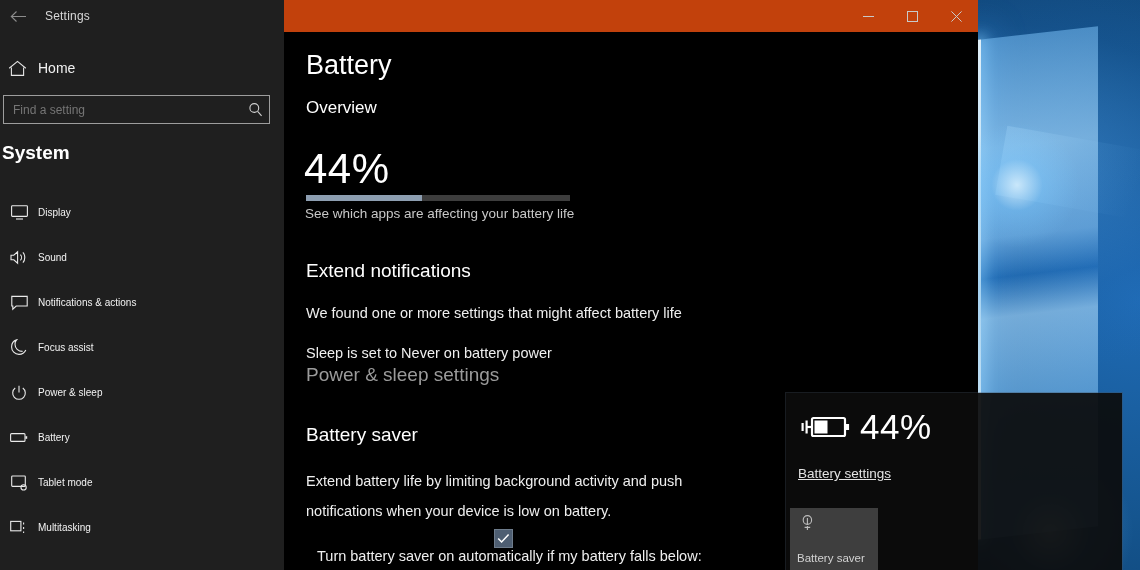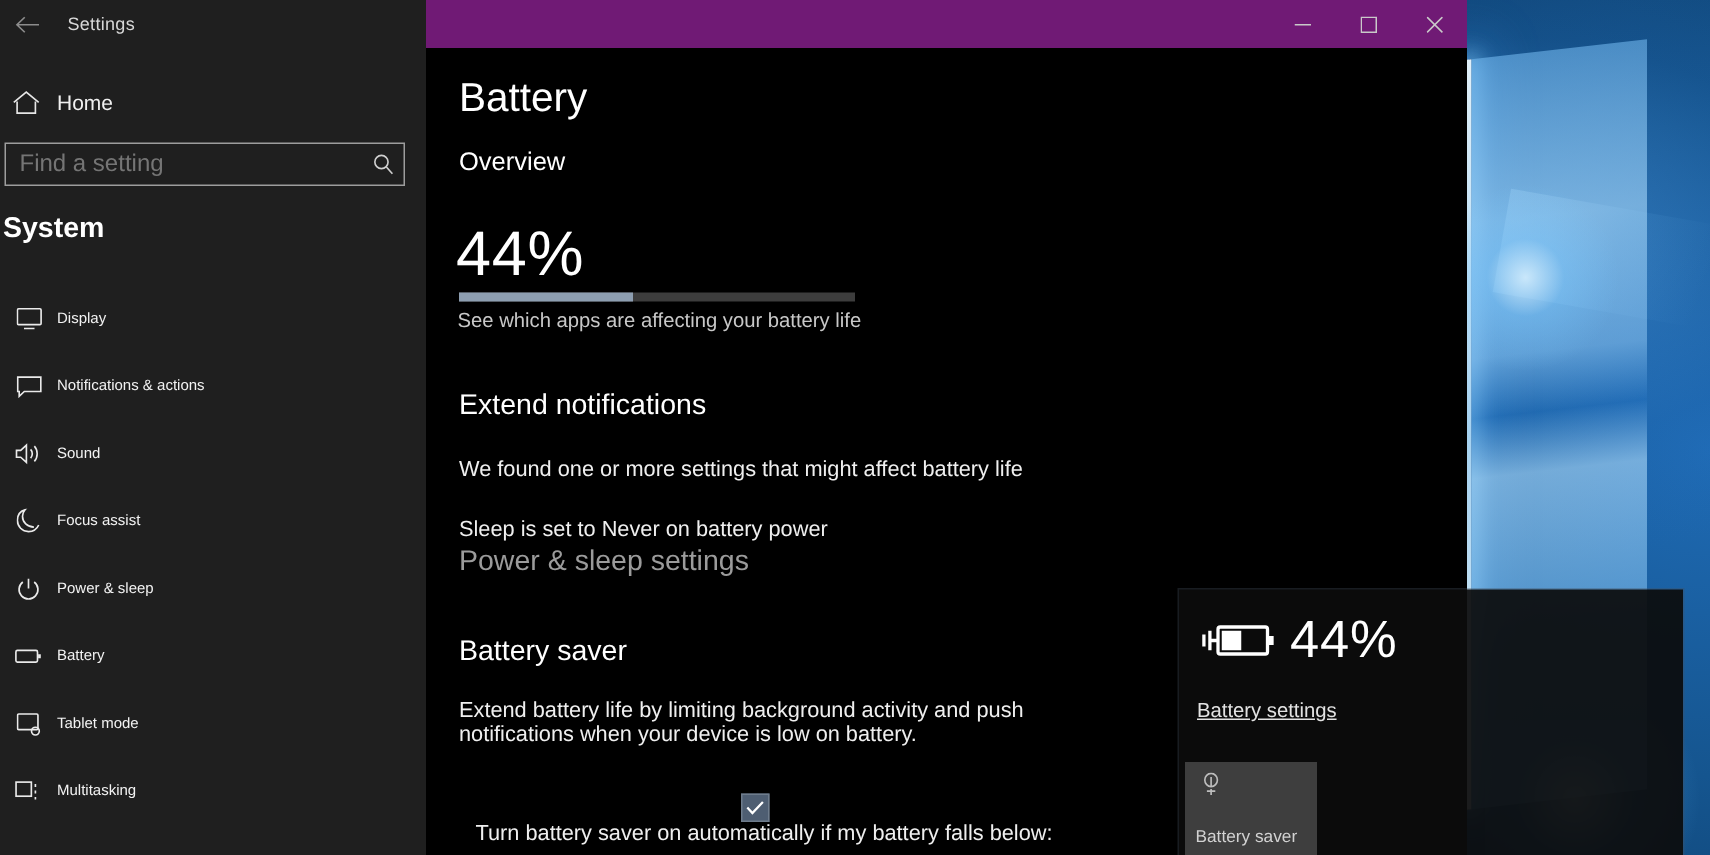--- a/index.html
+++ b/index.html
@@ -55,21 +55,21 @@
   .hero-ray {
     position:absolute; left:1000px; top:140px; width:170px; height:70px;
     background:linear-gradient(100deg, rgba(190,230,255,0.30) 0%, rgba(120,195,250,0.10) 45%, rgba(0,0,0,0) 80%);
     transform:rotate(10deg);
     pointer-events:none;
   }
 
   
   .settings-window {
     position:absolute; left:0; top:0; width:978px; height:570px;
-    background:#701a75;
+    background:#c2410c;
   }
 
   
   .titlebar {
     position:absolute; left:0; top:0; width:978px; height:32px;
     background:transparent;
   }
   .tb-sidebar-bg {
     position:absolute; left:0; top:0; width:284px; height:32px;
     background:#1f1f1f;
@@ -105,21 +105,21 @@
   .nav-home .ic { width:24px; display:flex; align-items:center; justify-content:flex-start; color:#e6e6e6; }
   .nav-home .lbl { font-size:14px; color:#f0f0f0; margin-left:6px; }
 
   .searchbox {
     position:absolute; left:3px; top:63px; width:267px; height:29px;
     border:1px solid #9d9d9d; background:#1f1f1f;
     display:flex; align-items:center;
   }
   .searchbox .ph {
     flex:1; padding-left:9px;
-    font-size:16px; color:#cfcfcf;
+    font-size:12px; color:#cfcfcf;
     background:transparent; border:0; outline:none;
     font-family:"Liberation Sans", sans-serif;
   }
   .searchbox .mag { width:28px; display:flex; align-items:center; justify-content:center; color:#cfcfcf; }
 
   .group-title {
     position:absolute; left:0; top:110px; width:284px;
     font-size:19px; font-weight:bold; color:#ffffff;
     padding-left:2px;
   }
@@ -179,21 +179,21 @@
     position:absolute; left:22px; top:332px;
     font-size:19px; color:#9b9b9b;
   }
 
   .sec-saver {
     position:absolute; left:22px; top:392px;
     font-size:19px; color:#ffffff;
   }
   .saver-desc {
     position:absolute; left:22px; top:434px; width:400px;
-    font-size:14.5px; line-height:16px; color:#efefef;
+    font-size:14.5px; line-height:30px; color:#efefef;
   }
   .saver-check {
     position:absolute; left:22px; top:497px;
     display:flex; align-items:center;flex-direction:column;
   }
   .cbox {
     width:19px; height:19px; min-width:19px;
     background:#4e5e72; border:1px solid #6e7c8c;
     display:flex; align-items:center; justify-content:center;
   }
@@ -312,36 +312,36 @@
             <svg width="17" height="15" viewBox="0 0 17 15" fill="none" stroke="currentColor" stroke-width="1.1">
               <rect x="0.6" y="0.8" width="15.8" height="10.6" rx="0.8"></rect>
                 <path d="M5 14 H12"></path>
             </svg>
           </span>
           <span class="lbl">Display</span>
         </div>
 
         <div class="nav-item">
           <span class="ic">
-            <svg width="17" height="16" viewBox="0 0 17 16" fill="none" stroke="currentColor" stroke-width="1.1">
-              <path d="M0.8 1.4 H16.2 V11 H5.2 L1.8 14.2 V11 H0.8 Z"></path>
-            </svg>
-          </span>
-          <span class="lbl">Notifications &amp; actions</span>
-        </div>
-
-        <div class="nav-item">
-          <span class="ic">
             <svg width="18" height="15" viewBox="0 0 18 15" fill="none" stroke="currentColor" stroke-width="1.1">
               <path d="M1 5.2 H3.8 L7.6 1.8 V13.2 L3.8 9.8 H1 Z"></path>
               <path d="M10.4 4.6 C11.9 6.2 11.9 8.8 10.4 10.4"></path>
               <path d="M12.9 2.4 C15.4 5 15.4 10 12.9 12.6"></path>
             </svg>
           </span>
           <span class="lbl">Sound</span>
+        </div>
+
+        <div class="nav-item">
+          <span class="ic">
+            <svg width="17" height="16" viewBox="0 0 17 16" fill="none" stroke="currentColor" stroke-width="1.1">
+              <path d="M0.8 1.4 H16.2 V11 H5.2 L1.8 14.2 V11 H0.8 Z"></path>
+            </svg>
+          </span>
+          <span class="lbl">Notifications &amp; actions</span>
         </div>
 
         <div class="nav-item">
           <span class="ic">
             <svg width="16" height="17" viewBox="0 0 16 17" fill="none" stroke="currentColor" stroke-width="1.1">
               <path d="M11.6 12.4 C7.2 12.4 4 9.2 4 5.2 C4 3.4 4.6 2 5.6 0.9 C2.4 1.8 0.6 4.6 0.6 7.9 C0.6 12 3.8 15.4 8 15.4 C11 15.4 13.6 13.7 14.8 11"></path>
             </svg>
           </span>
           <span class="lbl">Focus assist</span>
         </div>

